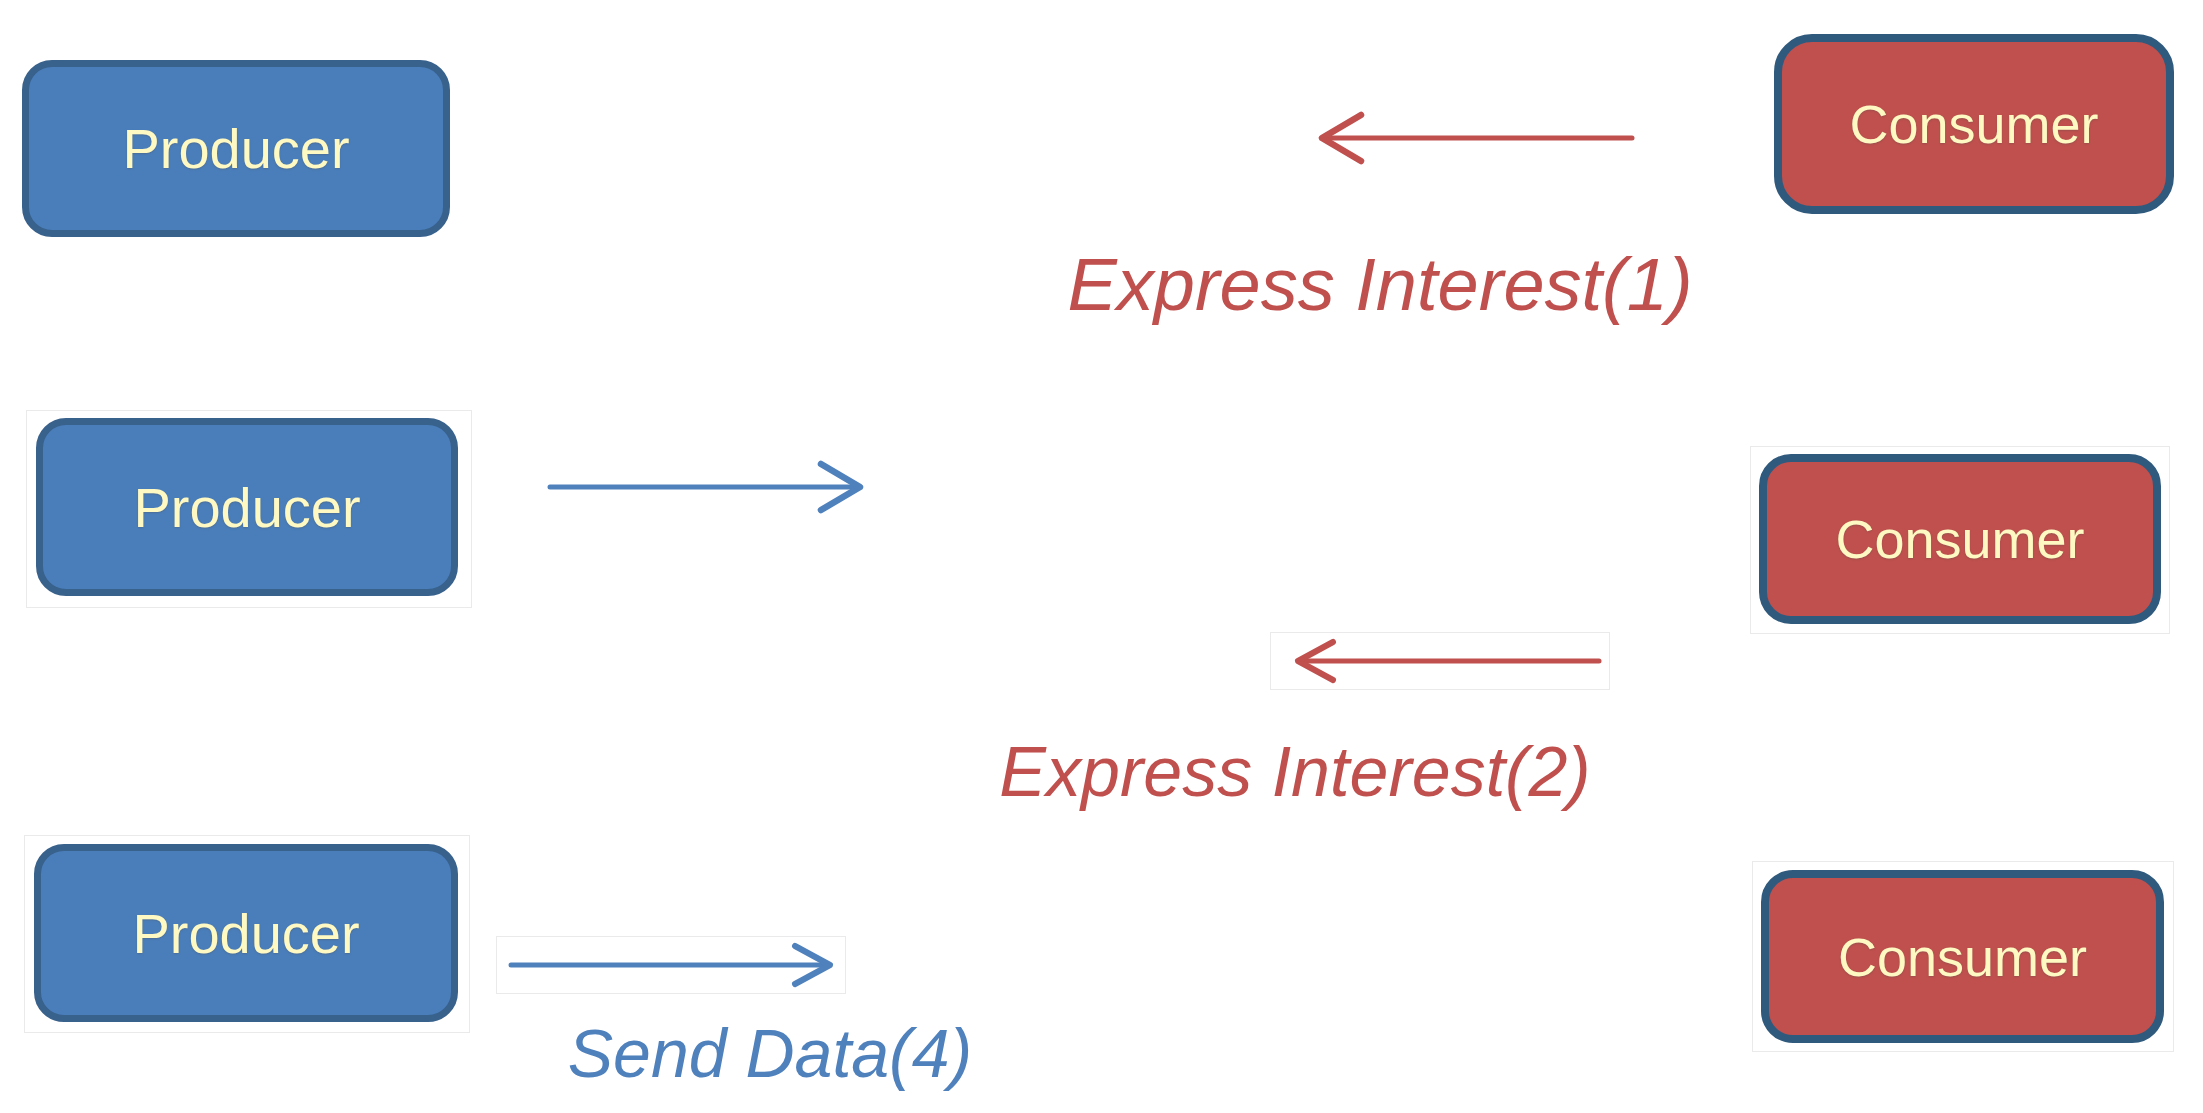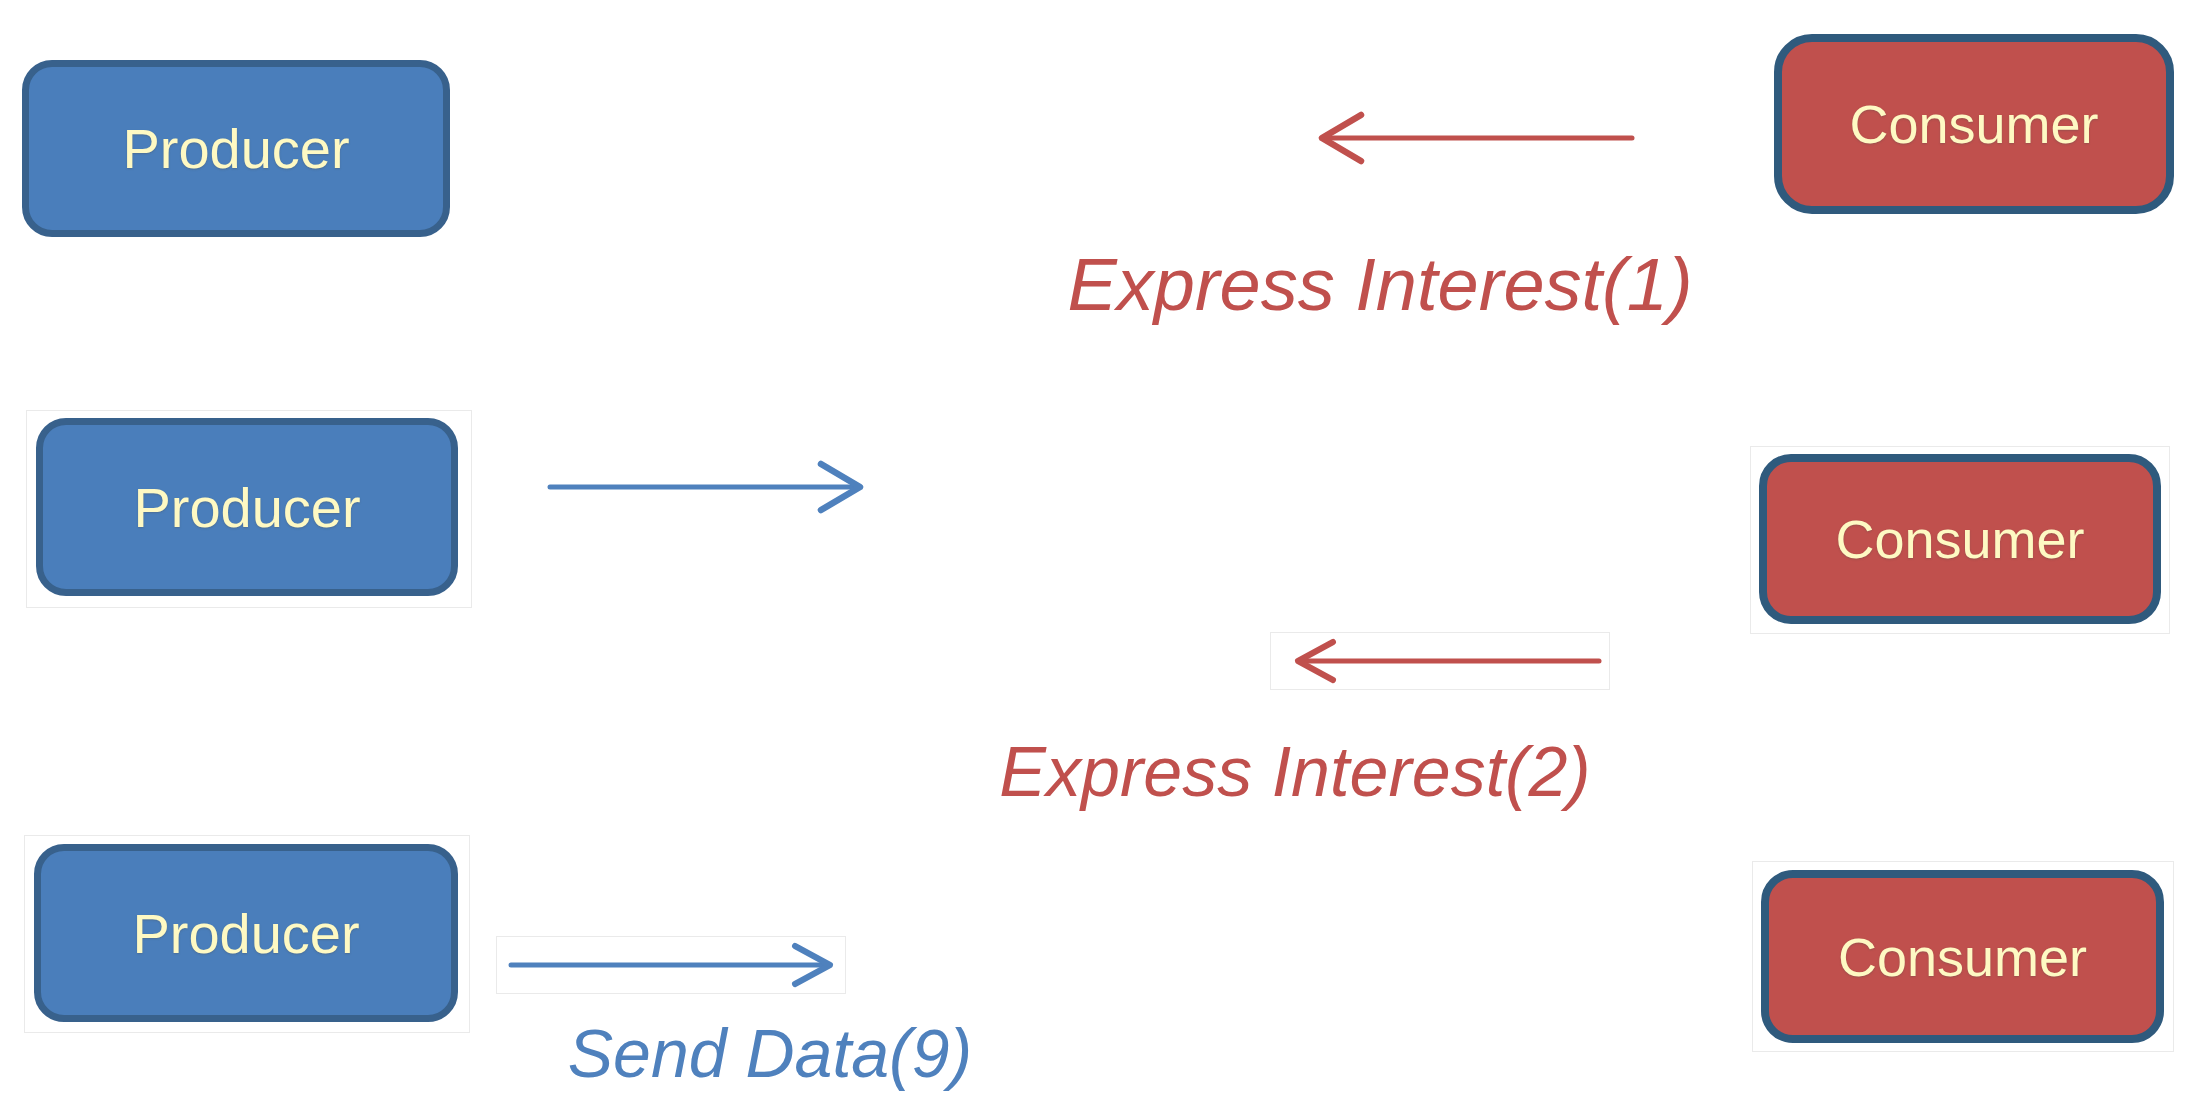--- a/index.html
+++ b/index.html
@@ -131,21 +131,21 @@
 
   <div class="card" style="left:496px; top:936px; width:350px; height:58px;">
     <div class="arrow arrow-data" style="left:0; top:0; width:348px; height:56px;">
       <svg viewBox="0 0 348 56" preserveAspectRatio="none">
         <path d="M14 28 L332 28" stroke-width="5"></path>
         <path d="M298 9 L333 28 L298 47" stroke-width="6"></path>
       </svg>
     </div>
   </div>
 
-  <div class="msg-label msg-data" style="left:520px; top:1016px; width:500px; font-size:68px;">Send Data(9)</div>
+  <div class="msg-label msg-data" style="left:520px; top:1016px; width:500px; font-size:68px;">Send Data(4)</div>
 
   <div class="card" style="left:1752px; top:861px; width:422px; height:191px;">
     <div class="node consumer" style="left:8px; top:8px; right:9px; bottom:8px;">
       <span class="node-label">Consumer</span>
     </div>
   </div>
 
 </div>
 
 </body></html>

